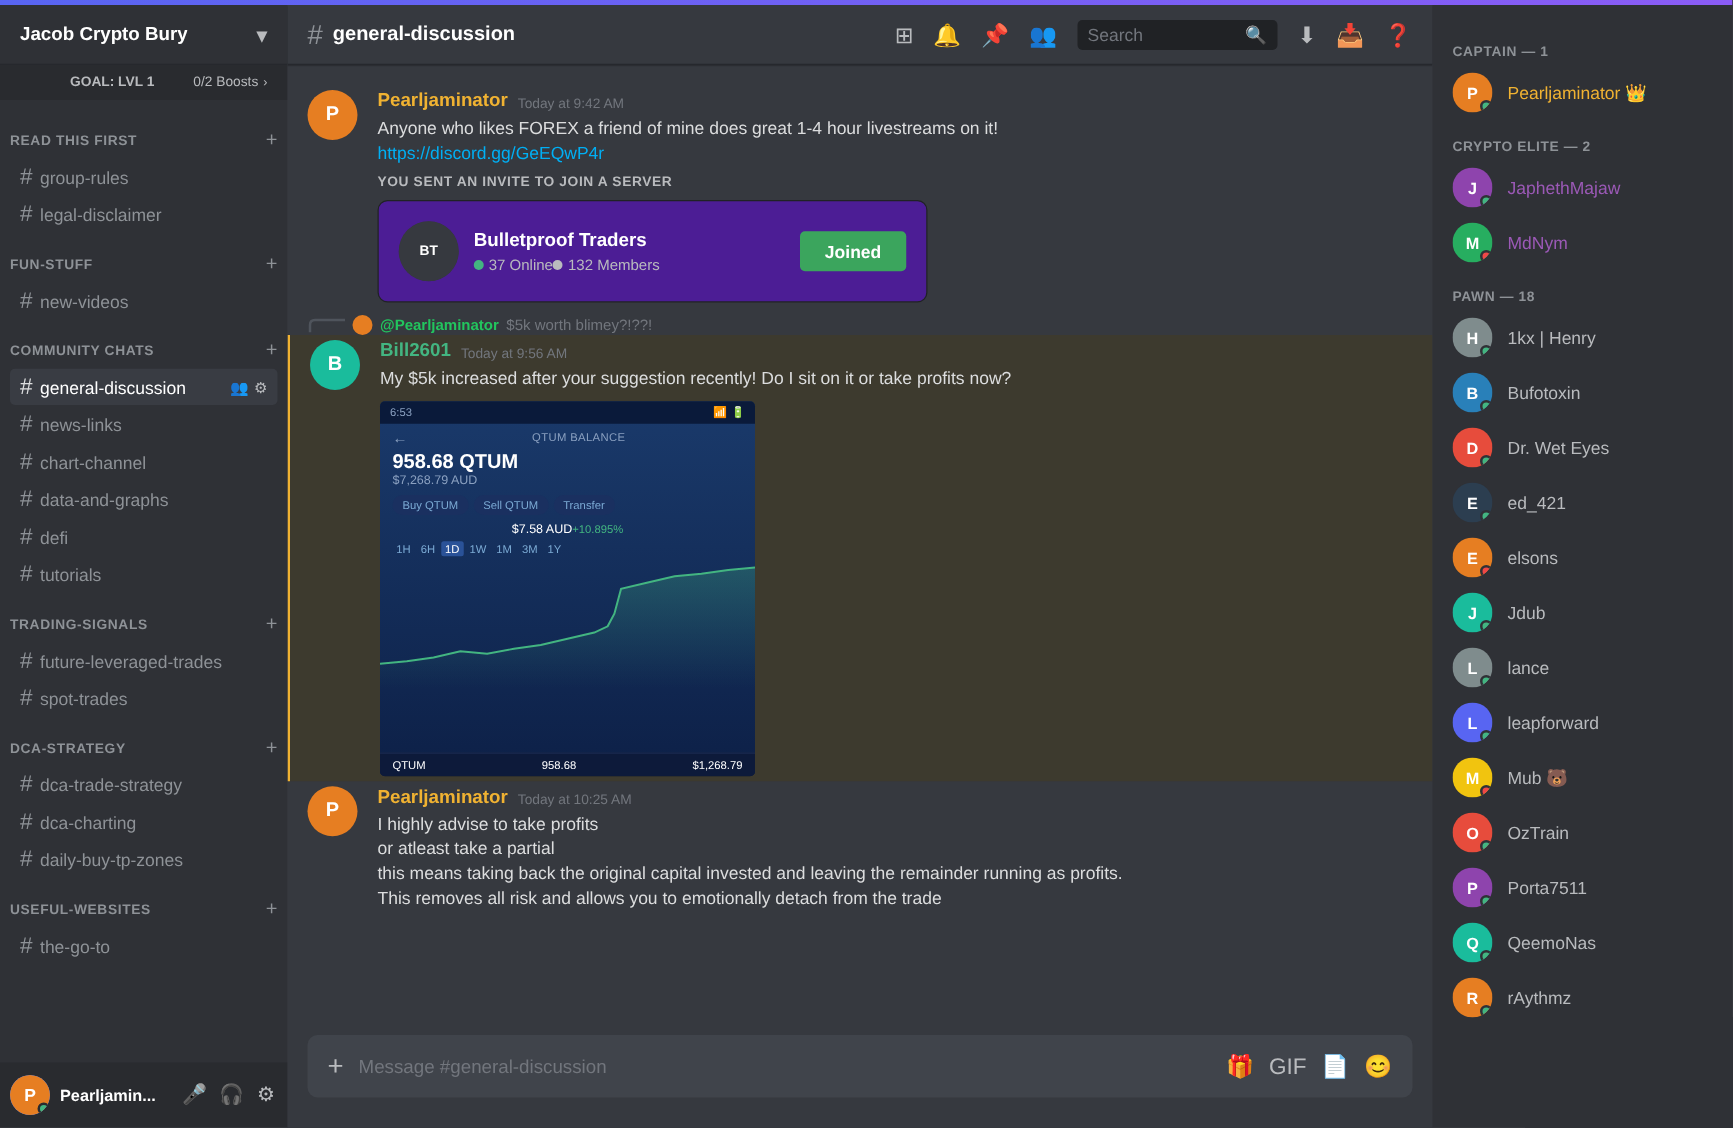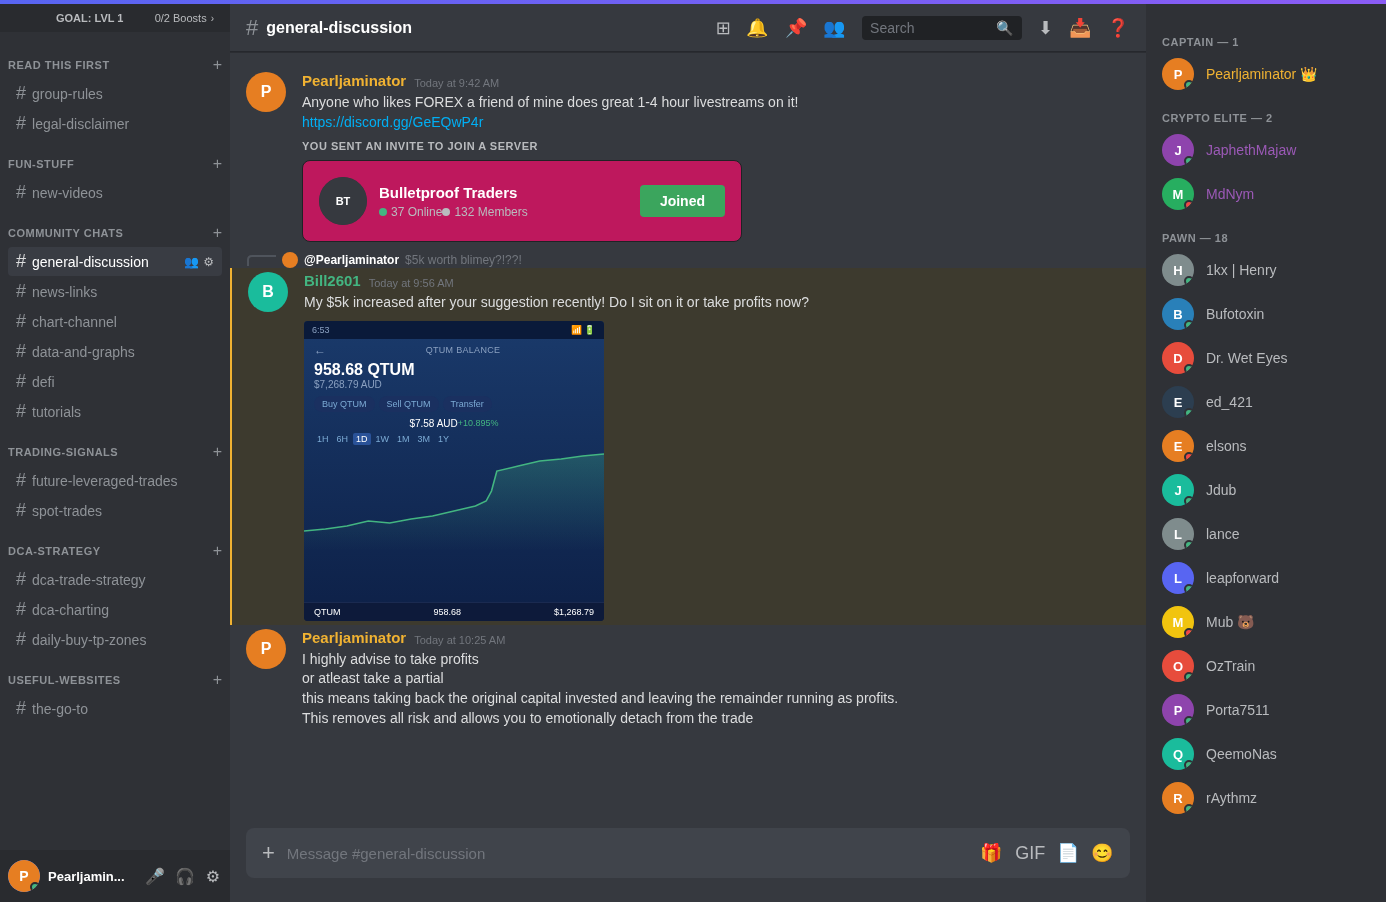--- a/index.html
+++ b/index.html
@@ -75,21 +75,21 @@
     .message-content { flex: 1; min-width: 0; }
     .message-header { display: flex; align-items: flex-end; gap: 8px; margin-bottom: 4px; }
     .message-author { font-weight: 600; font-size: 15px; cursor: pointer; }
     .message-author.pearljam { color: #f0b232; }
     .message-author.bill { color: #43b581; }
     .message-timestamp { font-size: 11px; color: #72767d; }
     .message-text { color: #dcddde; line-height: 1.4; word-wrap: break-word; }
     .message-link { color: #00aff4; text-decoration: none; }
 
     
-    .invite-card { margin-top: 8px; background: #be185d; border-radius: 8px; padding: 16px; display: flex; align-items: center; gap: 16px; max-width: 440px; border: 1px solid #202225; }
+    .invite-card { margin-top: 8px; background: #4c1d95; border-radius: 8px; padding: 16px; display: flex; align-items: center; gap: 16px; max-width: 440px; border: 1px solid #202225; }
     .invite-server-info { display: flex; align-items: center; gap: 12px; flex: 1; }
     .invite-server-icon { width: 48px; height: 48px; border-radius: 50%; background: #36393f; overflow: hidden; display: flex; align-items: center; justify-content: center; font-weight: 700; color: #fff; font-size: 14px; flex-shrink: 0; }
     .invite-server-name { font-weight: 700; color: #fff; font-size: 15px; margin-bottom: 4px; }
     .invite-server-stats { display: flex; gap: 0; font-size: 12px; color: #b9bbbe; }
     .invite-stat { display: flex; align-items: center; gap: 4px; }
     .online-dot { width: 8px; height: 8px; border-radius: 50%; background: #43b581; }
     .offline-dot { width: 8px; height: 8px; border-radius: 50%; background: #b9bbbe; }
     .join-button { background: #3ba55d; color: #fff; border: none; border-radius: 4px; padding: 8px 20px; font-weight: 600; font-size: 14px; cursor: pointer; white-space: nowrap; }
 
     
@@ -124,20 +124,24 @@
     .av-orange { background: #e67e22; }
     .av-teal { background: #1abc9c; }
   </style>
 </head>
 <body>
 
 <div class="top-bar"></div>
 <div class="app-layout">
 
   <div class="sidebar">
+    <div class="server-header">
+      <span class="server-header-title">Jacob Crypto Bury</span>
+      <span class="server-header-chevron">▾</span>
+    </div>
     <div class="boost-bar">
       <span class="boost-bar-goal">GOAL: LVL 1</span>
       <div class="boost-bar-count">
         <span>0/2 Boosts</span>
         <span class="boost-bar-chevron">›</span>
       </div>
     </div>
 
     <div class="channels-list">
 
@@ -315,21 +319,21 @@
             </div>
           </div>
         </div>
       </div>
 
       <div style="padding: 6px 16px 0 16px; display:flex; align-items:center; gap:6px;">
         <svg width="30" height="12" viewBox="0 0 30 12">
           <path d="M2 12 L2 6 Q2 2 6 2 L30 2" stroke="#4f545c" stroke-width="2" fill="none"></path>
         </svg>
         <div style="width:16px;height:16px;border-radius:50%;background:#e67e22;display:inline-block;flex-shrink:0;"></div>
-        <span style="font-size:12px;color:#ffffff;font-weight:600;">@Pearljaminator</span>
+        <span style="font-size:12px;color:#22c55e;font-weight:600;">@Pearljaminator</span>
         <span style="font-size:12px;color:#72767d;">$5k worth blimey?!??!</span>
       </div>
 
       <div class="message-group highlighted">
         <div class="message-avatar av-teal">
           <div class="message-avatar-placeholder">B</div>
         </div>
         <div class="message-content">
           <div class="message-header">
             <span class="message-author bill">Bill2601</span>

